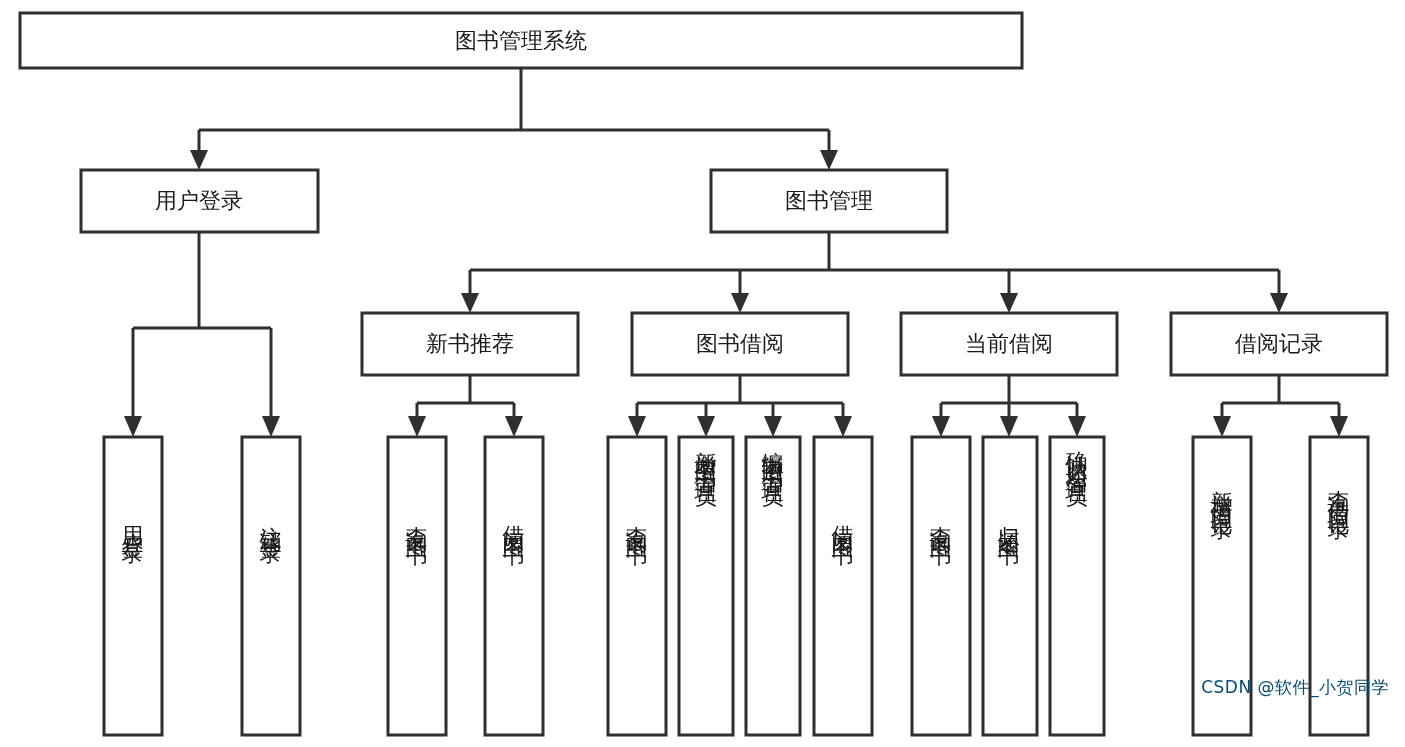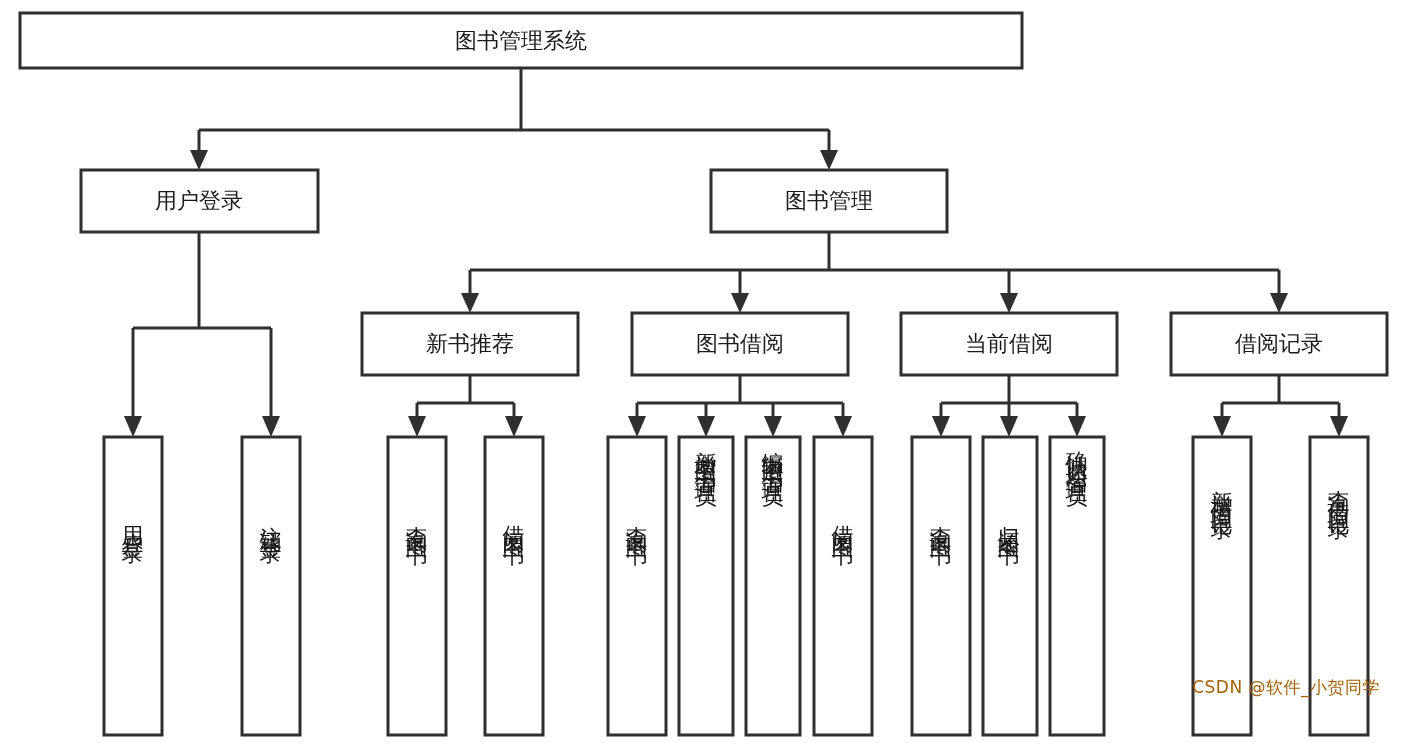--- a/index.html
+++ b/index.html
@@ -50,25 +50,25 @@
     dominant-baseline: middle;
   }
   .node-label-v {
     font-family: "DejaVu Sans", "Liberation Sans", sans-serif;
     font-size: 22px;
     fill: #1a1a1a;
     text-anchor: middle;
   }
   .watermark {
     position: absolute;
-    right: 25px;
+    right: 16px;
     bottom: 6px;
     font-family: "DejaVu Sans", "Liberation Sans", sans-serif;
     font-size: 17px;
-    color: #a16207;
+    color: #0c4a6e;
     letter-spacing: 0.5px;
     white-space: nowrap;
     pointer-events: none;
   }
 </style>
 </head>
 <body>
 
 <div id="diagram-root">
 

